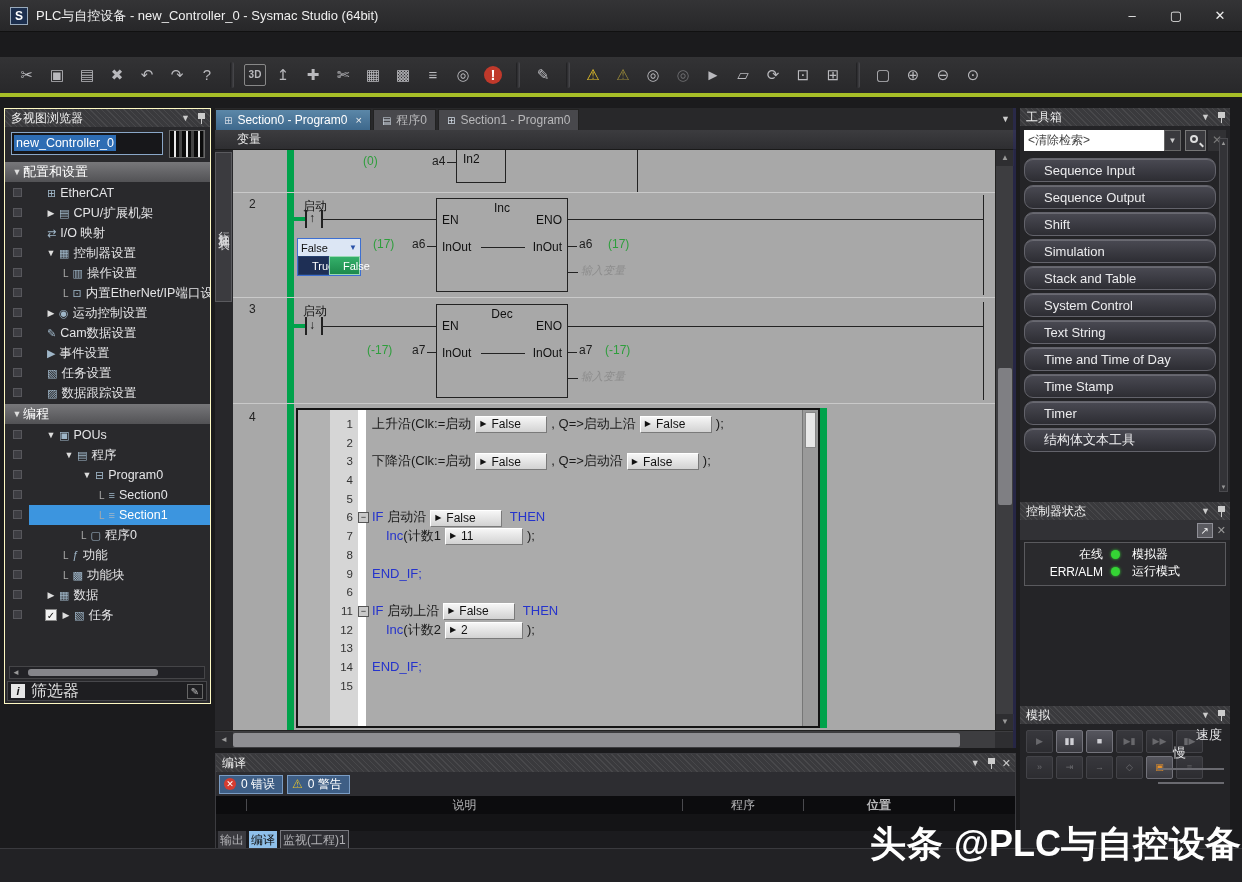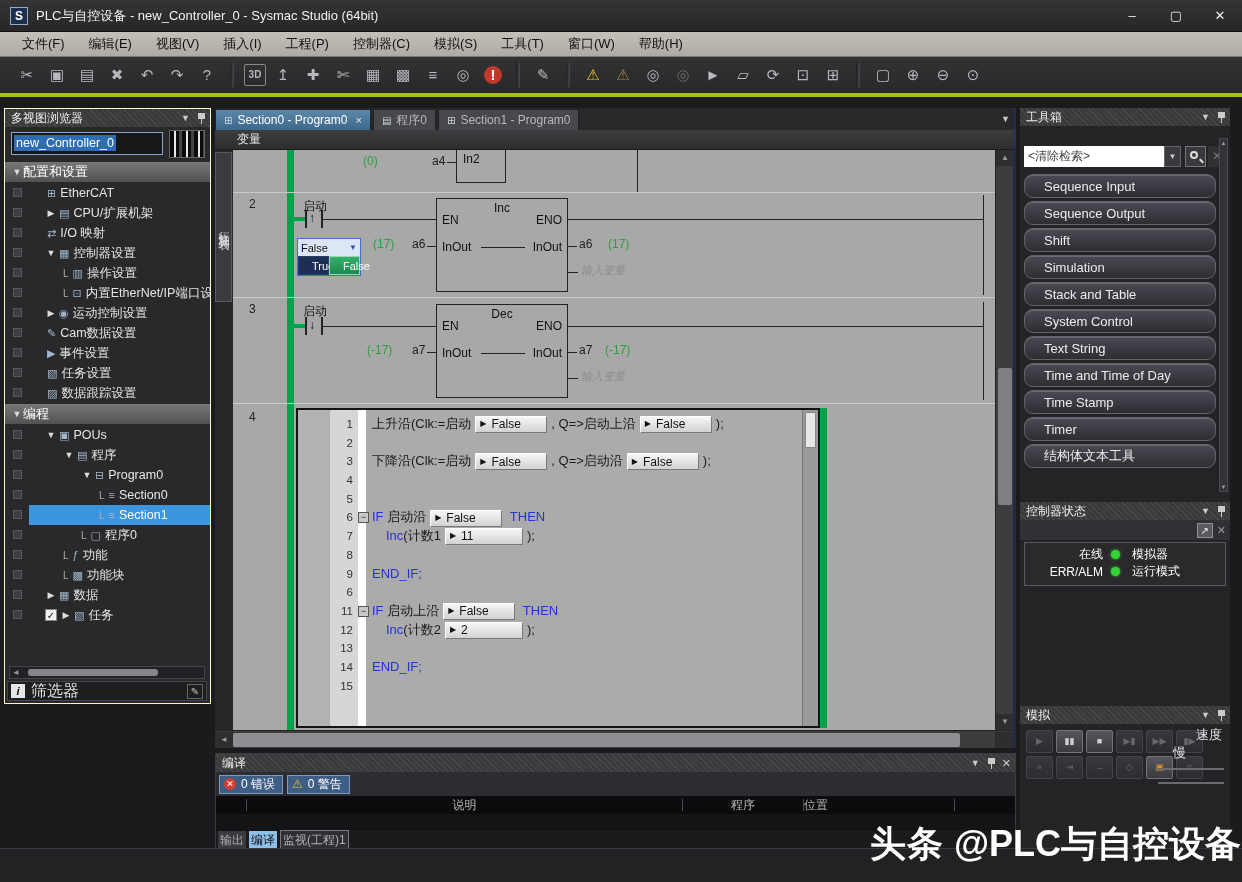--- a/index.html
+++ b/index.html
@@ -122,21 +122,21 @@
   
   #vscroll{position:absolute;left:780px;top:42px;width:18px;height:580px;background:#3d3d40;border-left:1px solid #222;}
   .sbtn{position:absolute;left:0;width:18px;height:16px;background:#2e2e31;color:#999;font-size:8px;text-align:center;line-height:16px;}
   #vscroll .thumb{position:absolute;left:2px;top:218px;width:14px;height:137px;background:#7f7f83;border-radius:2px;}
   #hscroll{position:absolute;left:0;top:622px;width:798px;height:18px;background:#3d3d40;border-top:1px solid #222;}
   #hscroll .thumb{position:absolute;left:18px;top:2px;width:727px;height:14px;background:#8f8f93;border-radius:2px;}
   #edg-right{position:absolute;left:798px;top:0;width:3px;height:640px;background:#2a2a66;opacity:.5;}
 
   
   #rightpanel{position:absolute;left:1020px;top:108px;width:210px;height:740px;background:#242427;}
-  #tb-search{position:relative;height:26px;margin-top:18px;}
+  #tb-search{position:relative;height:26px;margin-top:2px;}
   #tb-input{position:absolute;left:4px;top:2px;width:140px;height:21px;background:#fff;color:#444;font-size:12px;line-height:20px;padding-left:4px;}
   #tb-dd{position:absolute;left:144px;top:2px;width:17px;height:21px;background:#3a3a3e;border:1px solid #666;color:#ccc;font-size:8px;text-align:center;line-height:20px;}
   #tb-mag{position:absolute;left:165px;top:2px;width:21px;height:21px;background:#3a3a3e;border:1px solid #777;}
   .maglass{position:absolute;left:4px;top:4px;width:8px;height:8px;border:2px solid #ddd;border-radius:50%;}
   .maghandle{position:absolute;left:13px;top:13px;width:5px;height:2px;background:#ddd;transform:rotate(45deg);}
   #tb-x{position:absolute;left:188px;top:2px;width:18px;height:21px;color:#777;font-size:12px;text-align:center;line-height:20px;background:#313134;}
   #tb-list{position:relative;margin:4px 14px 0 4px;}
   .cat{height:24px;margin-bottom:3px;border:1px solid #63636b;border-radius:9px;background:linear-gradient(#4a4a53,#2d2d33);box-shadow:inset 0 1px 0 rgba(255,255,255,.18);display:flex;align-items:center;font-size:13px;color:#ececee;}
   .cat .carr{font-size:9px;color:#ddd;margin:0 9px 0 10px;}
   #tb-scroll{position:absolute;right:2px;top:30px;width:9px;height:354px;background:#333337;border:1px solid #4a4a4e;}
@@ -162,21 +162,21 @@
   #buildpanel{position:absolute;left:215px;top:753px;width:801px;height:95px;background:#28282b;border:1px solid #3c3c40;}
   #bp-badges{height:24px;display:flex;align-items:center;padding-left:3px;background:#2d2d31;}
   .badge{display:flex;align-items:center;height:19px;padding:0 7px 0 4px;margin-right:4px;background:#3e5e85;border:1px solid #7a9cc4;font-size:12px;color:#fff;}
   .badge .errico{width:12px;height:12px;border-radius:50%;background:#d43c31;color:#fff;font-size:9px;font-weight:bold;text-align:center;line-height:12px;margin-right:5px;}
   .badge .warnico{color:#e7c32a;font-size:12px;margin-right:5px;}
   #bp-header{height:18px;background:#0c0c0e;display:flex;align-items:center;font-size:12px;color:#b8b8ba;}
   #bp-header .colsep{width:1px;height:12px;background:#4a4a4e;}
   #bp-header .c-desc{flex:1;text-align:center;}
   #bp-header .c-pad{flex:0 0 30px;}
   #bp-header .c-prog{flex:0 0 120px;text-align:center;}
-  #bp-header .c-pos{flex:0 0 150px;}
+  #bp-header .c-pos{flex:0 0 150px;text-align:center;font-weight:bold;}
   #bp-header .c-end{flex:0 0 60px;}
   #bp-body{height:17px;background:#141416;}
   #bp-tabs{height:18px;display:flex;align-items:center;background:#1b1b1e;padding-left:2px;}
   .btab{font-size:12px;color:#b0b0b4;padding:1px 2px;margin-right:3px;background:#3a3a3f;}
   .btab.active{background:#8fc0ea;color:#111;}
   .btab.boxed{border:1px solid #77777d;background:#2e2e33;}
 
   
   #statusbar{position:absolute;left:0;top:848px;width:1242px;height:34px;background:#222225;border-top:1px solid #3a3a3e;}
   #watermark{position:absolute;left:870px;top:820px;z-index:99;color:#fff;font-size:36px;white-space:nowrap;}
@@ -191,33 +191,20 @@
   <div id="titlebar">
     <div id="appicon">S</div>
     <div id="apptitle">PLC与自控设备 - new_Controller_0 - Sysmac Studio (64bit)</div>
     <div id="winbtns">
       <div class="winbtn">–</div>
       <div class="winbtn">▢</div>
       <div class="winbtn">✕</div>
     </div>
   </div>
 
-  <div id="menubar">
-
-  <div class="menuitem">文件(F)</div>
-      <div class="menuitem">编辑(E)</div>
-      <div class="menuitem">视图(V)</div>
-      <div class="menuitem">插入(I)</div>
-      <div class="menuitem">工程(P)</div>
-      <div class="menuitem">控制器(C)</div>
-      <div class="menuitem">模拟(S)</div>
-      <div class="menuitem">工具(T)</div>
-      <div class="menuitem">窗口(W)</div>
-      <div class="menuitem">帮助(H)</div>
-    </div>
 
   <div id="toolbar">
 
   <div class="tbi">✂</div>
       <div class="tbi">▣</div>
       <div class="tbi">▤</div>
       <div class="tbi">✖</div>
       <div class="tbi">↶</div>
       <div class="tbi">↷</div>
       <div class="tbi">?</div>

